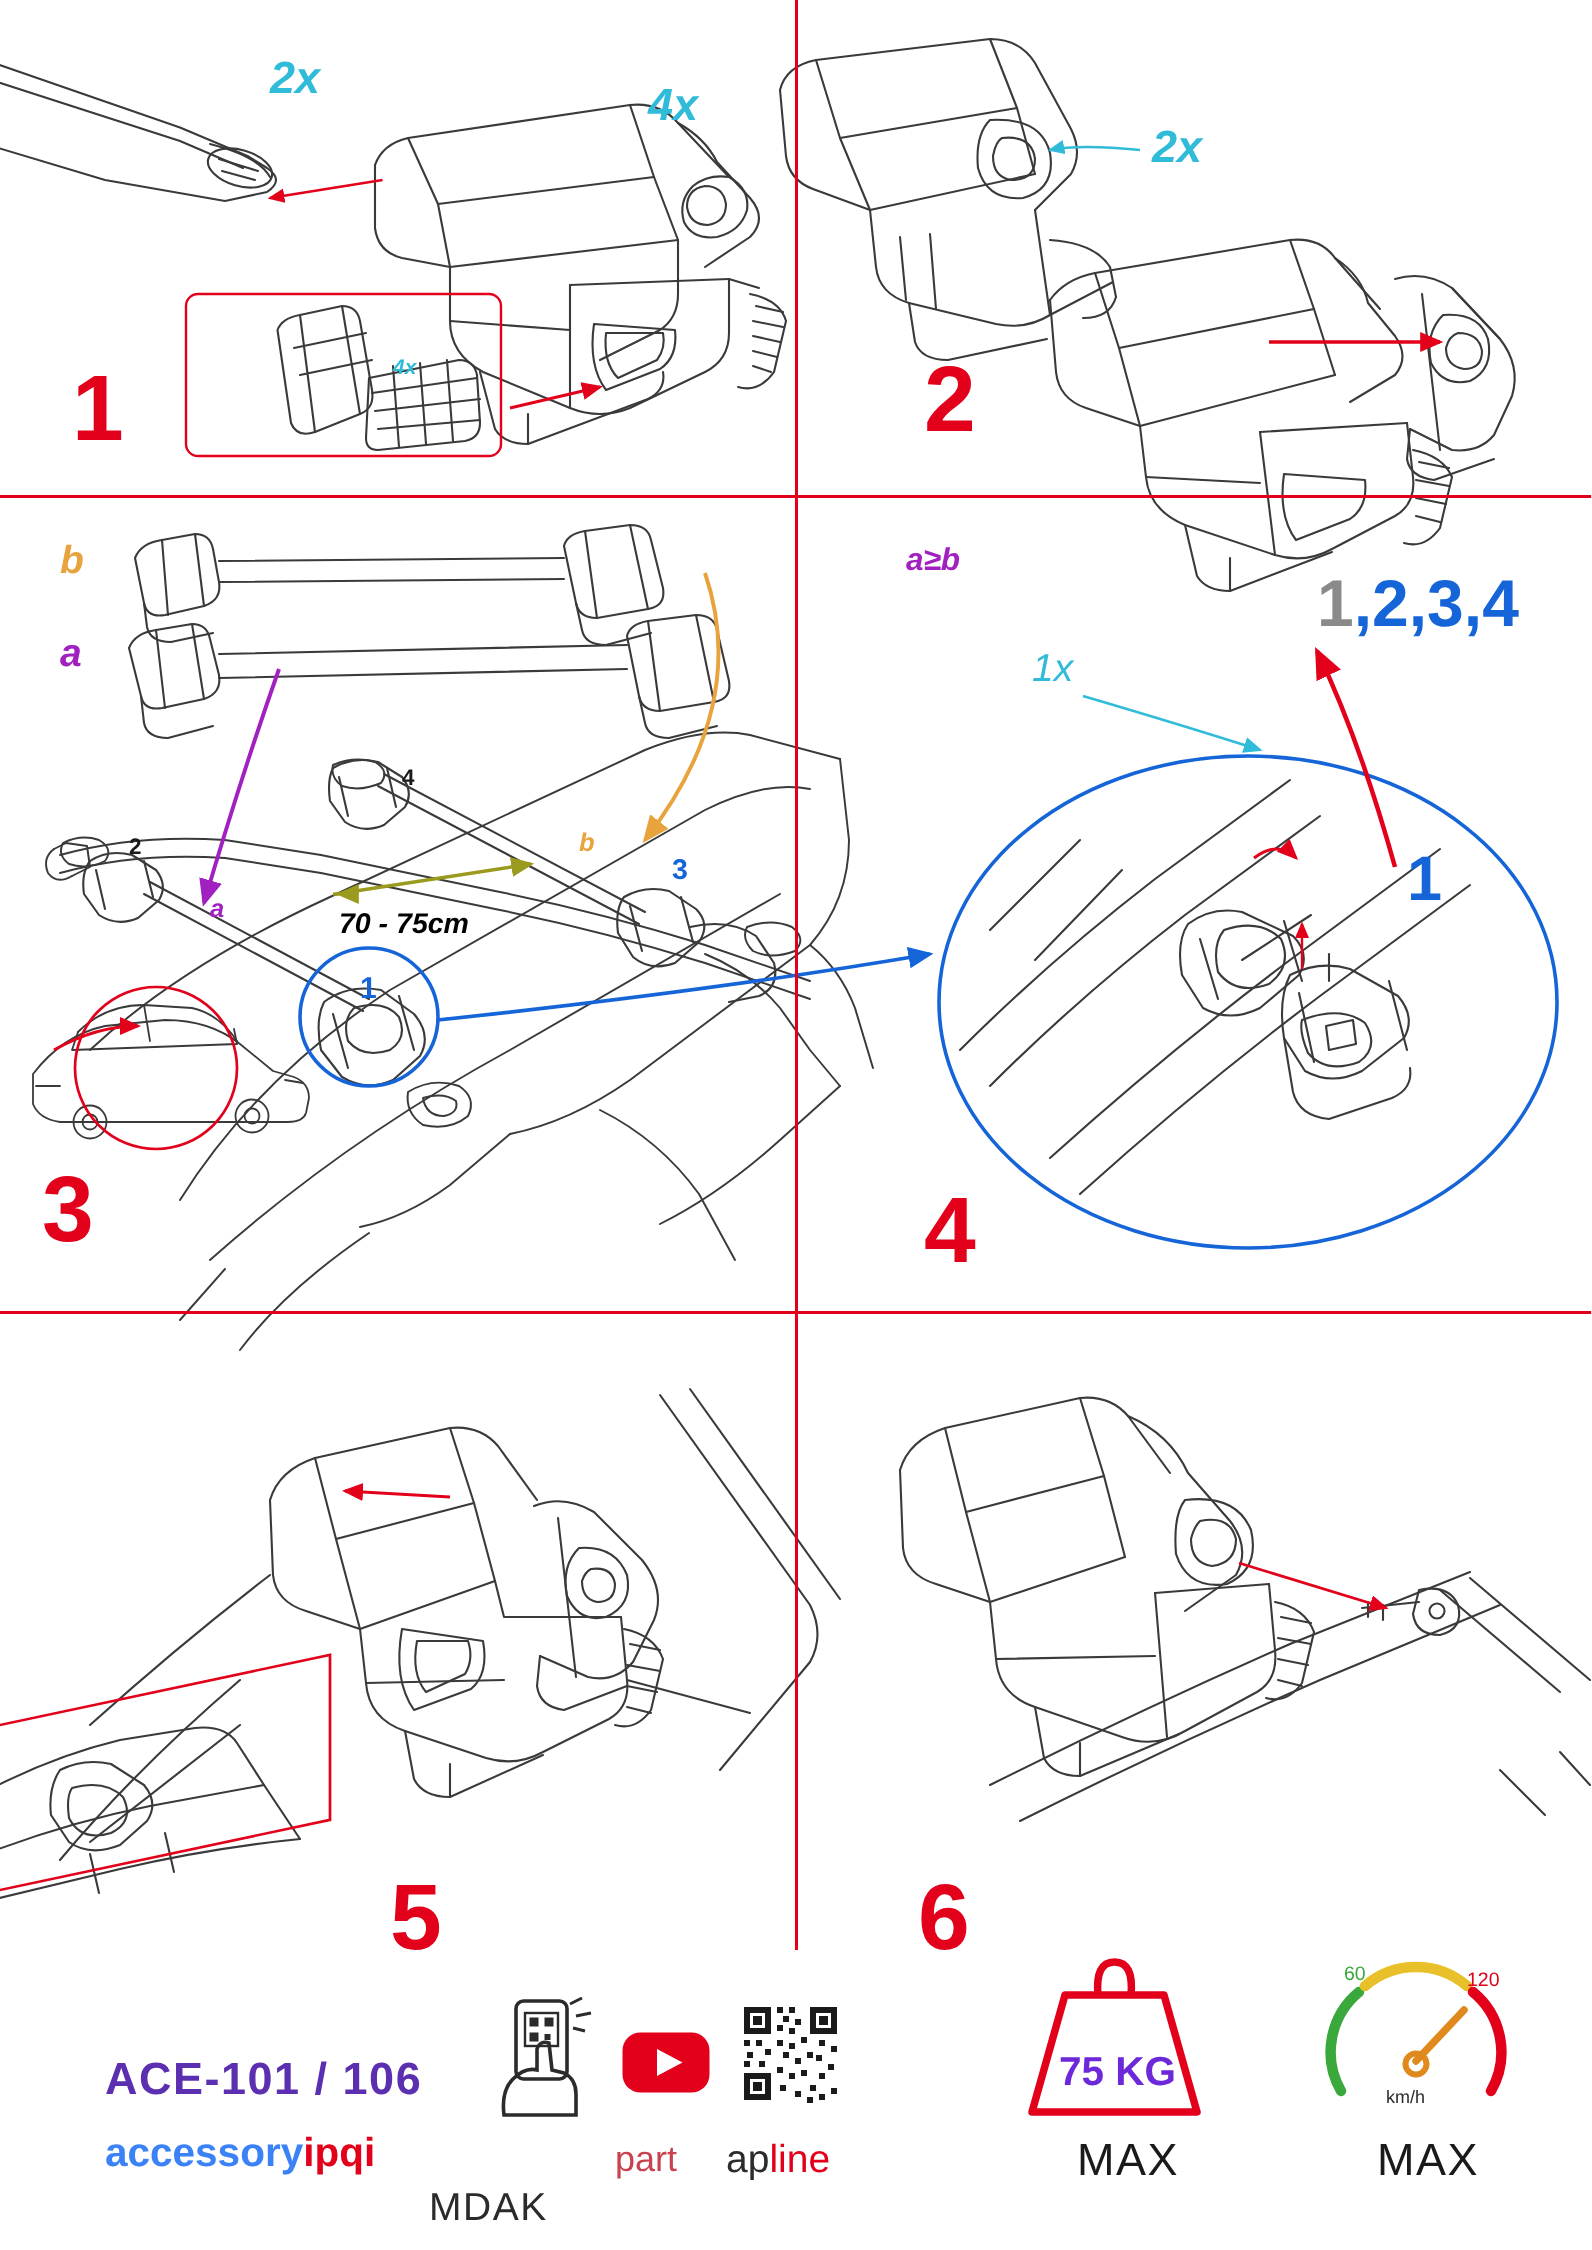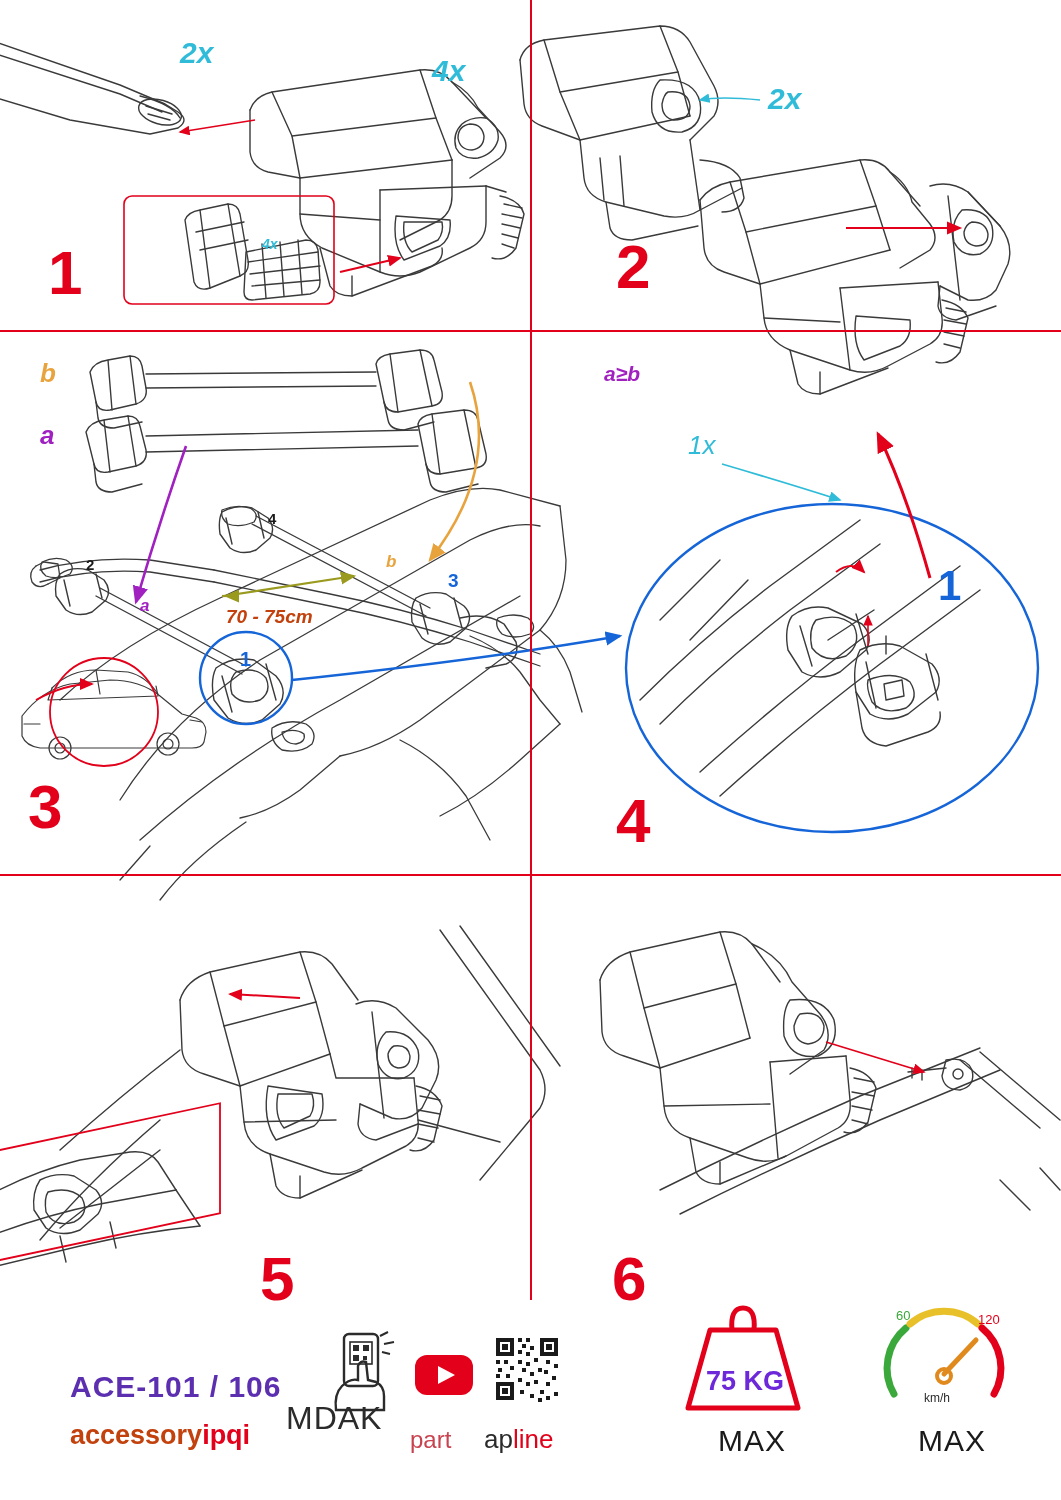--- a/index.html
+++ b/index.html
@@ -402,33 +402,36 @@
   <div class="label" style="left:262px; top:236px; font-size:14px; color:#30bcd8; font-weight:bold; font-style:italic;">4x</div>
   <div class="label qty-cyan" style="left:768px; top:82px; font-size:30px;">2x</div>
 
   <div class="label" style="left:40px; top:358px; font-size:26px; font-weight:bold; font-style:italic; color:#e8a33d;">b</div>
   <div class="label" style="left:40px; top:420px; font-size:26px; font-weight:bold; font-style:italic; color:#a020c0;">a</div>
   <div class="label" style="left:140px; top:596px; font-size:17px; font-weight:bold; font-style:italic; color:#a020c0;">a</div>
   <div class="label" style="left:386px; top:552px; font-size:17px; font-weight:bold; font-style:italic; color:#e8a33d;">b</div>
   <div class="label" style="left:566px; top:362px; font-size:21px; font-weight:bold; font-style:italic;margin-left:38px;">
     <span style="color:#a020c0;">a≥b</span>
   </div>
-  <div class="label" style="left:226px; top:606px; font-size:19px; font-weight:bold; font-style:italic; color:#c2410c;">70 - 75cm</div>
+  <div class="label" style="left:226px; top:606px; font-size:19px; font-weight:bold; font-style:italic; color:#000000;">70 - 75cm</div>
   <div class="label" style="left:240px; top:648px; font-size:20px; font-weight:bold; color:#1565d8;">1</div>
   <div class="label" style="left:86px; top:556px; font-size:15px; font-weight:bold; color:#1a1a1a;">2</div>
   <div class="label" style="left:448px; top:570px; font-size:19px; font-weight:bold; color:#1565d8;">3</div>
   <div class="label" style="left:268px; top:510px; font-size:15px; font-weight:bold; color:#1a1a1a;">4</div>
 
   <div class="label" style="left:688px; top:430px; font-size:26px; font-weight:normal; font-style:italic; color:#30bcd8;">1x</div>
   <div class="label" style="left:938px; top:562px; font-size:42px; font-weight:bold; color:#1565d8;">1</div>
+  <div class="label" style="left:878px; top:378px; font-size:44px; font-weight:bold;">
+    <span style="color:#8a8a8a;">1</span><span style="color:#1565d8;">,2,3,4</span>
+  </div>
 
   <div class="footer-brand" style="left:70px; top:1370px; font-size:30px; font-weight:bold; color:#5c2fb0; letter-spacing:1px;">ACE-101 / 106</div>
 
   <div class="footer-brand" style="left:70px; top:1420px; font-size:27px; font-weight:bold;">
-    <span style="color:#c2410c;">accessory</span><span style="color:#e2001a;">ipqi</span>
+    <span style="color:#3b82f6;">accessory</span><span style="color:#e2001a;">ipqi</span>
   </div>
 
   <svg class="label" style="left:318px; top:1330px;" width="86" height="84" viewBox="0 0 86 84">
     <rect x="26" y="4" width="34" height="52" rx="5" fill="none" stroke="#2b2b2b" stroke-width="2.4"></rect>
     <rect x="32" y="12" width="22" height="22" fill="none" stroke="#2b2b2b" stroke-width="1.6"></rect>
     <rect x="35" y="15" width="6" height="6" fill="#2b2b2b"></rect>
     <rect x="45" y="15" width="6" height="6" fill="#2b2b2b"></rect>
     <rect x="35" y="25" width="6" height="6" fill="#2b2b2b"></rect>
     <rect x="45" y="26" width="4" height="4" fill="#2b2b2b"></rect>
     <path d="M62 6 L70 2 M66 14 L76 12 M64 22 L72 24" stroke="#2b2b2b" stroke-width="2" fill="none"></path>
@@ -480,21 +483,21 @@
         <rect x="60" y="28" width="4" height="4"></rect>
         <rect x="50" y="34" width="4" height="4"></rect>
       <rect x="58" y="40" width="4" height="4"></rect>
         <rect x="52" y="46" width="4" height="4"></rect>
         <rect x="60" y="56" width="4" height="4"></rect>
       <rect x="44" y="62" width="4" height="4"></rect>
         <rect x="52" y="60" width="4" height="4"></rect>
     </g>
   </svg>
 
-  <div class="footer-brand" style="left:286px; top:1400px; font-size:32px; color:#2b2b2b; letter-spacing:1px;">MDAK</div>
+  <div class="footer-brand" style="left:286px; top:1456px; font-size:26px; color:#2b2b2b; letter-spacing:1px;">MDAK</div>
   <div class="footer-brand" style="left:410px; top:1426px; font-size:24px; color:#c8434f;">part</div>
   <div class="footer-brand" style="left:484px; top:1424px; font-size:26px;">
     <span style="color:#2b2b2b;">ap</span><span style="color:#e2001a;">line</span>
   </div>
 
   <svg class="label" style="left:680px; top:1300px;" width="126" height="114" viewBox="0 0 126 114">
     <path d="M30 30 L96 30 L118 108 L8 108 Z" fill="none" stroke="#e2001a" stroke-width="5" stroke-linejoin="round"></path>
     <path d="M52 30 Q50 8 63 8 Q76 8 74 30" fill="none" stroke="#e2001a" stroke-width="5"></path>
   </svg>
   <div class="label" style="left:706px; top:1366px; font-size:27px; font-weight:bold; color:#6d28d9;">75 KG</div>

